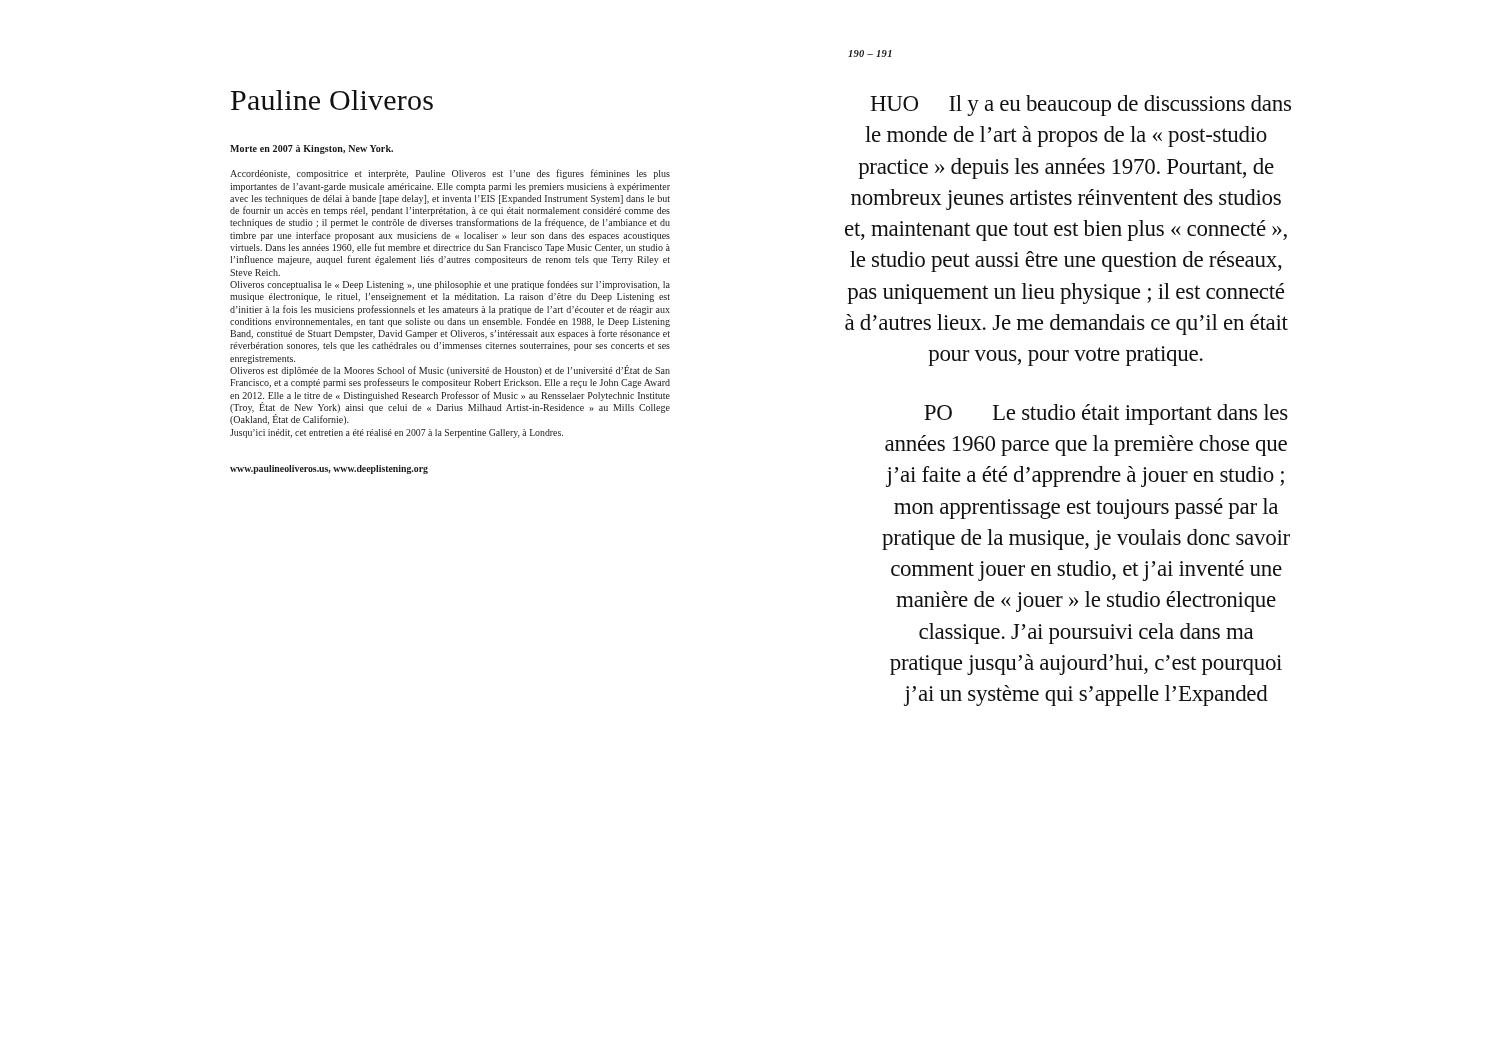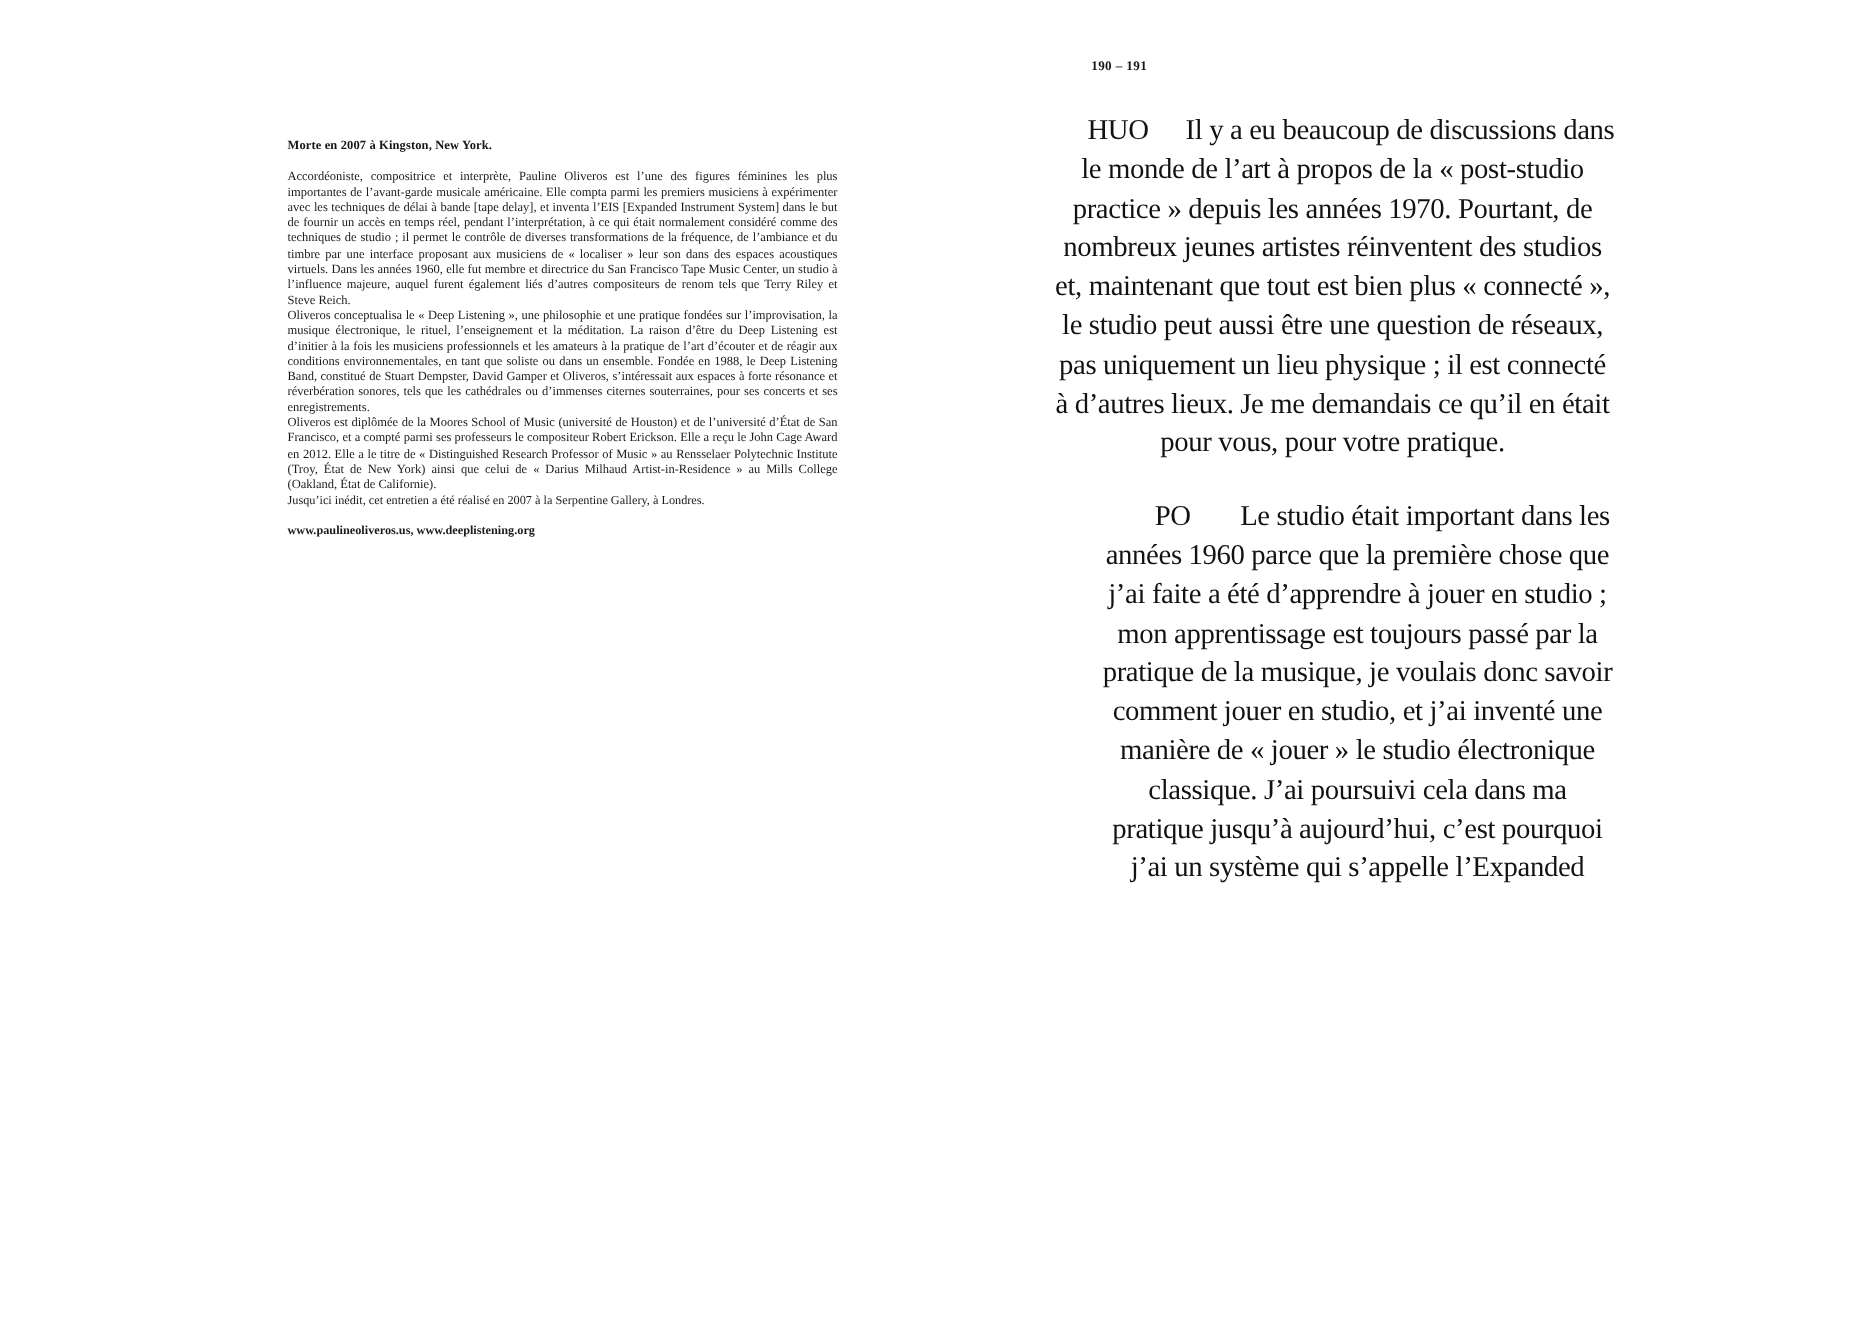--- a/index.html
+++ b/index.html
@@ -51,37 +51,38 @@
     -webkit-hyphens: auto;
     letter-spacing: 0;
     color: #1a1a1a;
   }
   .note {
     font-size: 9.8px;
     line-height: 12.3px;
     color: #1a1a1a;
   }
   .websites {
-    margin-top: 12px;
+    margin-top: 24px;
     font-size: 9.8px;
     line-height: 12.3px;
     font-weight: 700;
     color: #1a1a1a;
   }
 
   
   .folio {
     position: absolute;
-    left: 873px;
+    left: 848px;
     top: 48px;
     font-size: 10.5px;
     line-height: 12px;
     font-weight: 700;
     letter-spacing: 0.3px;
     color: #1a1a1a;
+    font-style: italic;
   }
   .right-col {
     position: absolute;
     left: 840px;
     top: 88px;
     width: 452px;
   }
   .iv-par {
     margin: 0;
     font-size: 23px;
@@ -99,20 +100,21 @@
     width: 108px;
     font-weight: 400;
   }
 </style>
 </head>
 <body>
 
 <div class="spread">
 
   <div class="left-col">
+    <h1 class="page-title">Pauline Oliveros</h1>
 
     <div class="dates">Morte en 2007 à Kingston, New York.</div>
 
     <div class="bio">
 
     <p class="bio-par">Accordéoniste, compositrice et interprète, Pauline Oliveros est l’une des figures féminines les plus importantes de l’avant-garde musicale américaine. Elle compta parmi les premiers musiciens à expérimenter avec les techniques de délai à bande [tape delay], et inventa l’EIS [Expanded Instrument System] dans le but de fournir un accès en temps réel, pendant l’interprétation, à ce qui était normalement considéré comme des techniques de studio ; il permet le contrôle de diverses transformations de la fréquence, de l’ambiance et du timbre par une interface proposant aux musiciens de « localiser » leur son dans des espaces acoustiques virtuels. Dans les années 1960, elle fut membre et directrice du San Francisco Tape Music Center, un studio à l’influence majeure, auquel furent également liés d’autres compositeurs de renom tels que Terry Riley et Steve Reich.</p>
         <p class="bio-par">Oliveros conceptualisa le « Deep Listening », une philosophie et une pratique fondées sur l’improvisation, la musique électronique, le rituel, l’enseignement et la méditation. La raison d’être du Deep Listening est d’initier à la fois les musiciens professionnels et les amateurs à la pratique de l’art d’écouter et de réagir aux conditions environnementales, en tant que soliste ou dans un ensemble. Fondée en 1988, le Deep Listening Band, constitué de Stuart Dempster, David Gamper et Oliveros, s’intéressait aux espaces à forte résonance et réverbération sonores, tels que les cathédrales ou d’immenses citernes souterraines, pour ses concerts et ses enregistrements.</p>
         <p class="bio-par">Oliveros est diplômée de la Moores School of Music (université de Houston) et de l’université d’État de San Francisco, et a compté parmi ses professeurs le compositeur Robert Erickson. Elle a reçu le John Cage Award en 2012. Elle a le titre de « Distinguished Research Professor of Music » au Rensselaer Polytechnic Institute (Troy, État de New York) ainsi que celui de « Darius Milhaud Artist-in-Residence » au Mills College (Oakland, État de Californie).</p>
       </div>
 

